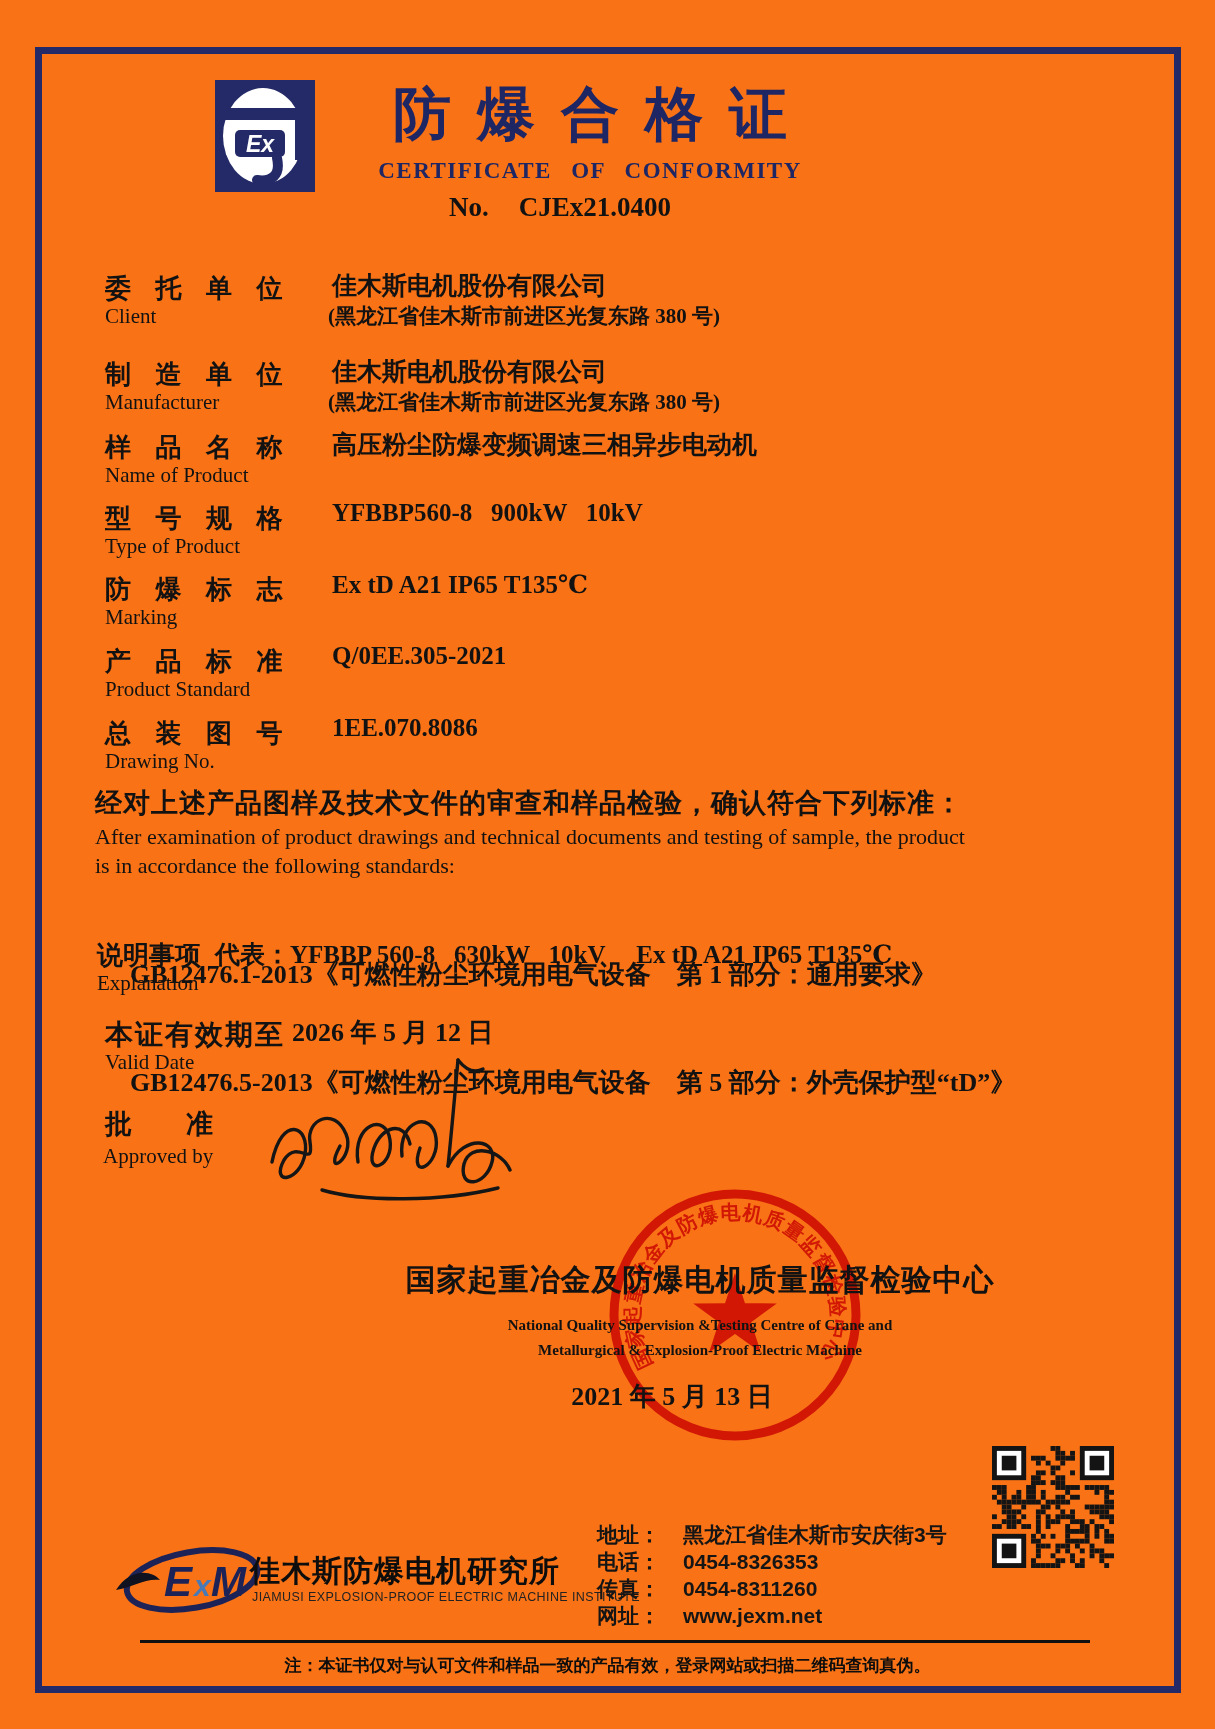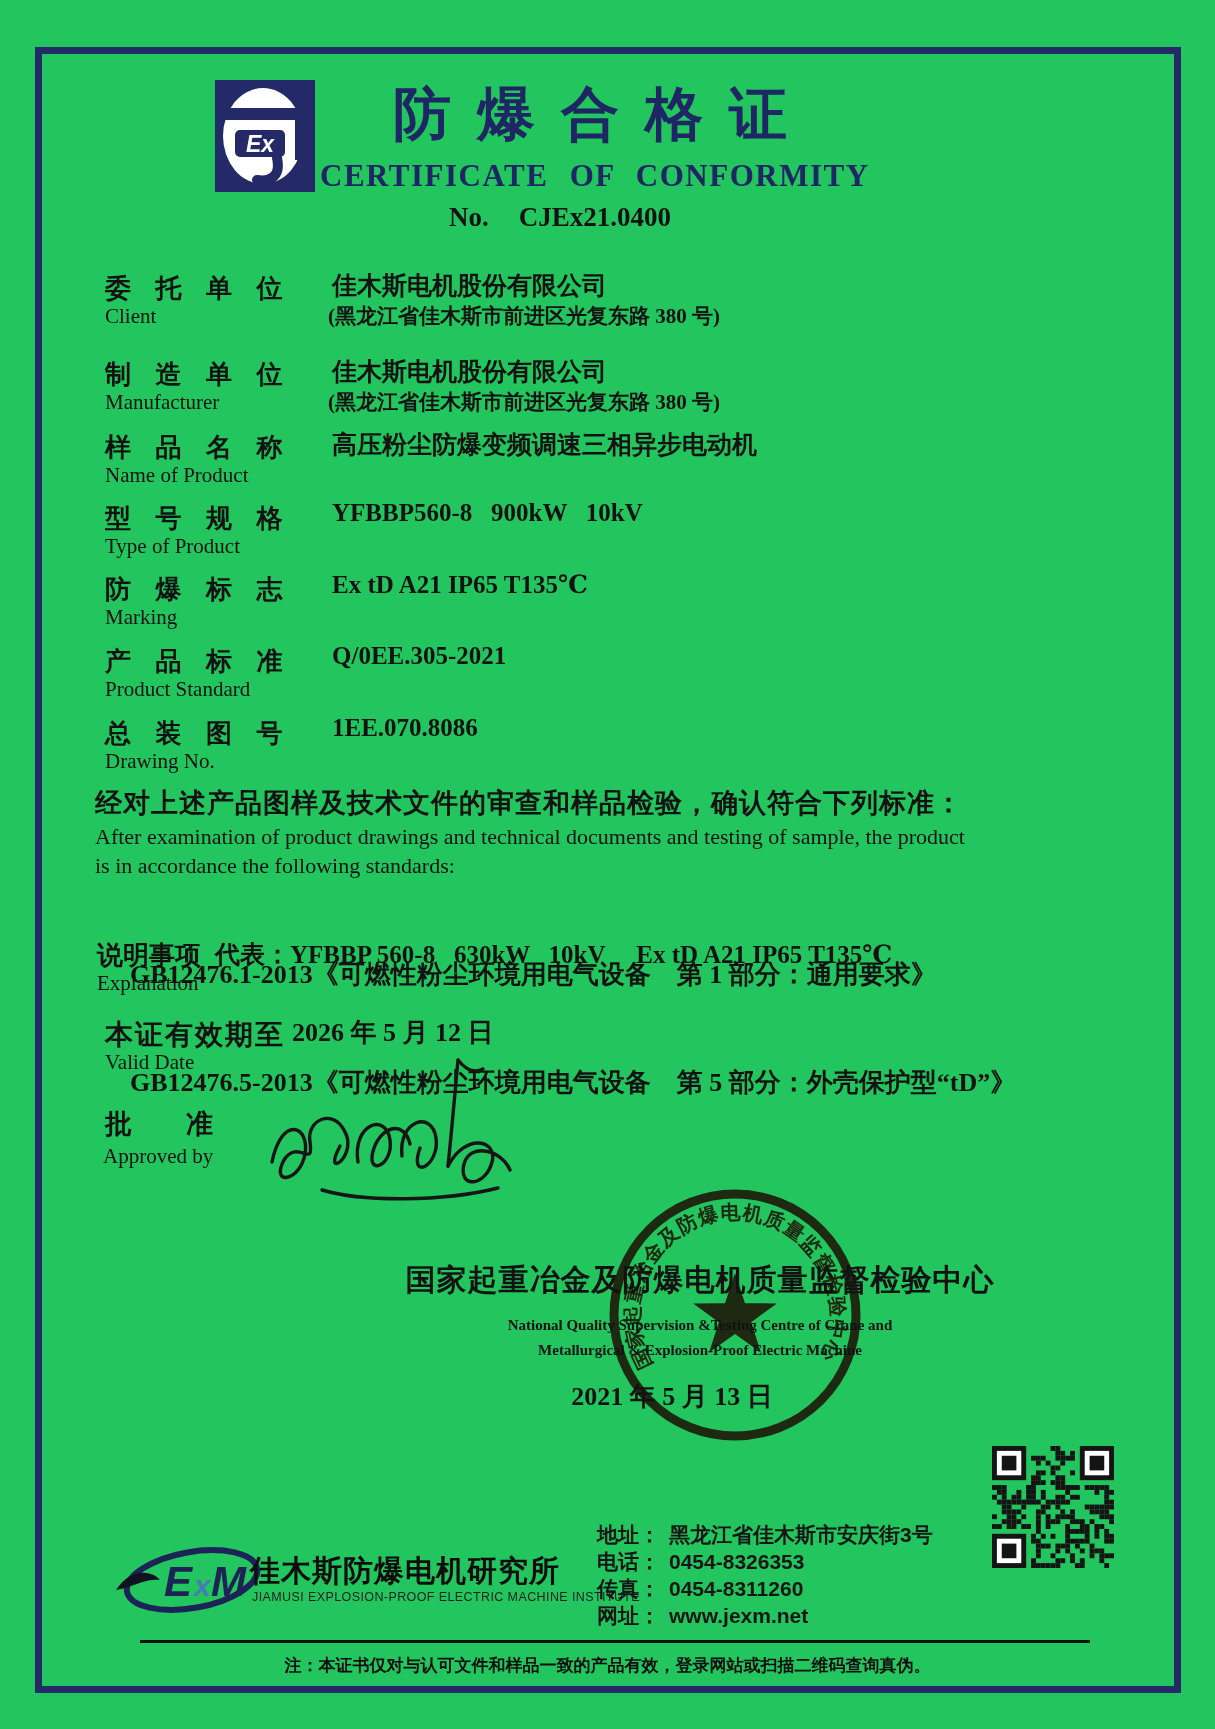--- a/index.html
+++ b/index.html
@@ -1,27 +1,27 @@
 <!DOCTYPE html>
 <html><head>
 <meta charset="utf-8">
 <style>
   html,body{margin:0;padding:0;background:#e8e8e8;}
   .page{
-    position:relative;width:1215px;height:1729px;background:#22c55e;
+    position:relative;width:1215px;height:1729px;background:#f97316;
     margin:0 auto;overflow:hidden;
     font-family:"Liberation Serif","DejaVu Serif",serif;color:#121212;
   }
   .frame{position:absolute;left:35px;top:47px;width:1146px;height:1646px;
     border:7px solid #242a68;box-sizing:border-box;}
   
   .logo-ex{position:absolute;left:215px;top:80px;width:100px;height:112px;}
   .head{position:absolute;left:320px;top:76px;width:540px;text-align:center;}
   .title-cn{font-size:58px;font-weight:bold;color:#1e2663;letter-spacing:26px;padding-left:26px;white-space:nowrap;}
-  .title-en{margin-top:4px;font-size:31px;font-weight:bold;color:#1e2663;letter-spacing:1.5px;word-spacing:12px;white-space:nowrap;}
+  .title-en{margin-top:4px;font-size:23px;font-weight:bold;color:#1e2663;letter-spacing:1.5px;word-spacing:12px;white-space:nowrap;}
   .no-line{margin-top:8px;font-size:27px;font-weight:bold;color:#121212;transform:translateX(-30px);white-space:nowrap;}
   .no-line .num{margin-left:30px;}
   
   .field{position:absolute;left:0;width:1150px;height:70px;}
   .f-cn{position:absolute;left:105px;top:0;font-size:26px;letter-spacing:9px;font-weight:600;white-space:nowrap;}
   .f-en{position:absolute;left:105px;top:33px;font-size:21px;white-space:nowrap;}
   .f-val{position:absolute;left:332px;top:-2px;font-size:25px;font-weight:700;white-space:pre;}
   .f-sub{position:absolute;left:328px;top:31px;font-size:21px;font-weight:600;white-space:pre;}
   
   .statement{position:absolute;left:95px;top:785px;width:1010px;}
@@ -48,21 +48,21 @@
   .is-date{font-size:26px;font-weight:600;margin-top:17px;transform:translateX(-28px);white-space:pre;}
   
   .qr{position:absolute;left:992px;top:1446px;width:122px;height:122px;}
   .inst-logo{position:absolute;left:112px;top:1538px;width:150px;height:80px;}
   .inst-name{position:absolute;left:250px;top:1551px;font-size:30px;font-weight:bold;color:#0d0d0d;
     font-family:"Liberation Sans","DejaVu Sans",sans-serif;letter-spacing:1px;white-space:nowrap;}
   .inst-sub{position:absolute;left:252px;top:1590px;font-size:12.5px;font-weight:normal;color:#222;
     font-family:"Liberation Sans","DejaVu Sans",sans-serif;letter-spacing:.4px;white-space:nowrap;}
   .contact{position:absolute;left:597px;top:1521px;font-family:"Liberation Sans","DejaVu Sans",sans-serif;}
   .c-line{font-size:21px;font-weight:bold;color:#151515;line-height:27px;white-space:nowrap;}
-  .c-line .c-val{margin-left:9px;font-weight:bold;}
+  .c-line .c-val{margin-left:23px;font-weight:bold;}
   .sep{position:absolute;left:140px;top:1640px;width:950px;height:3px;background:#111;}
   .note{position:absolute;left:0;top:1654px;width:100%;text-align:center;font-size:17px;font-weight:bold;
     color:#0d0d0d;font-family:"Liberation Sans","DejaVu Sans",sans-serif;white-space:nowrap;}
   svg text{font-family:"Liberation Sans","DejaVu Sans",sans-serif;}
 </style>
 </head>
 <body>
 
 <div class="page">
   <div class="frame"></div>

